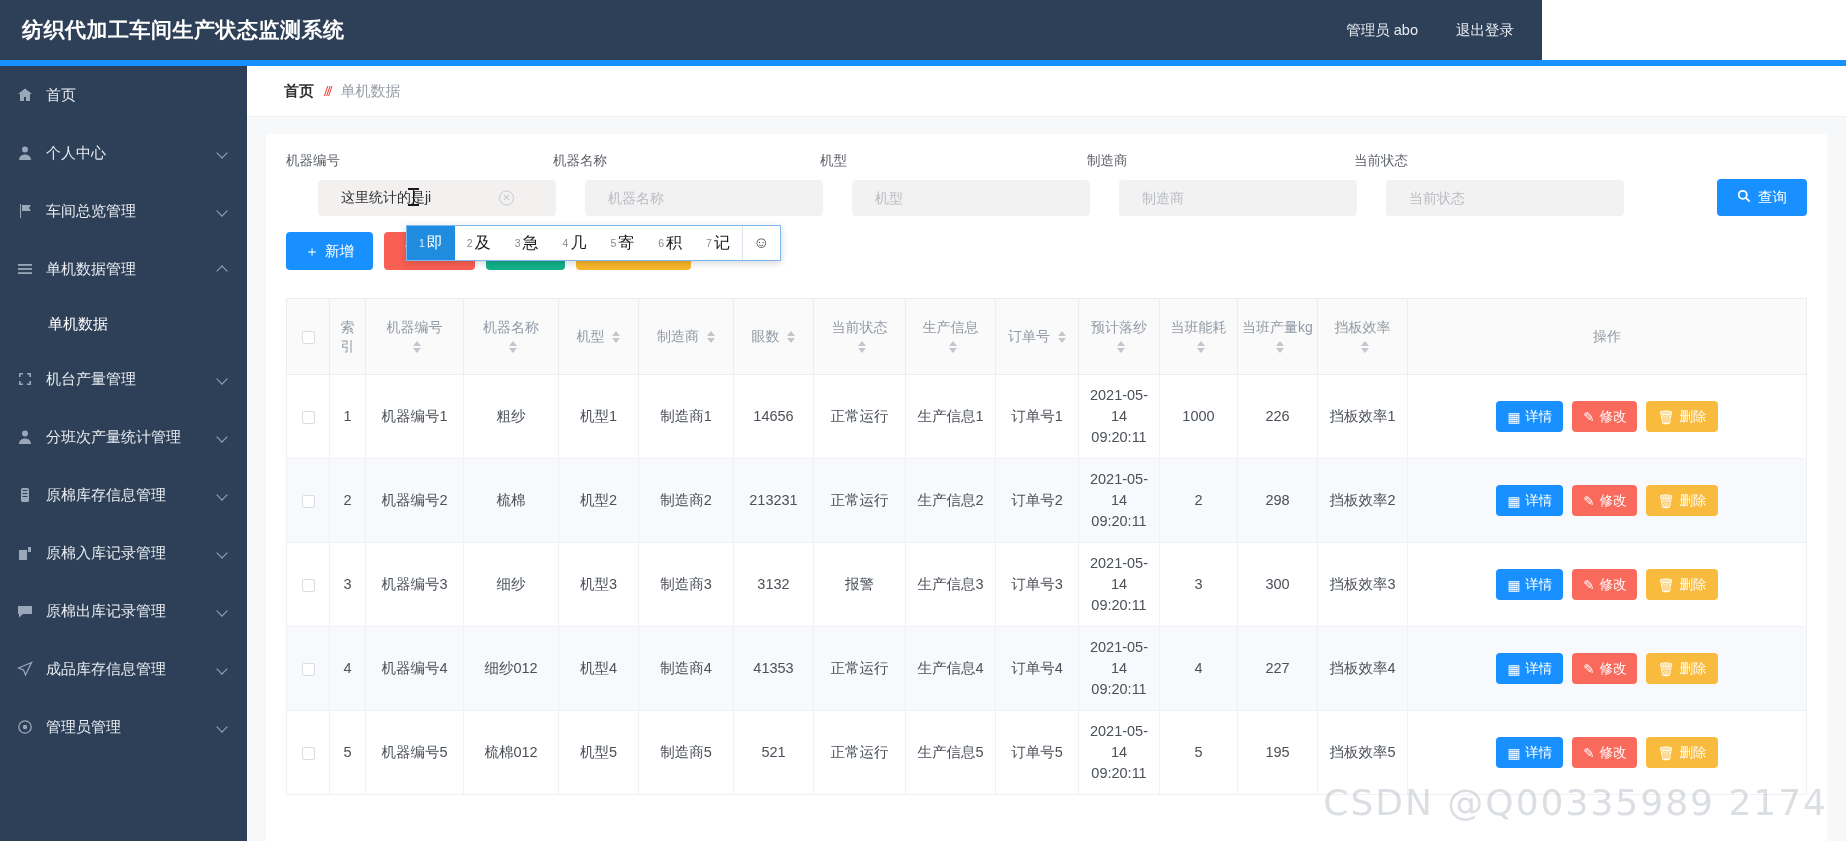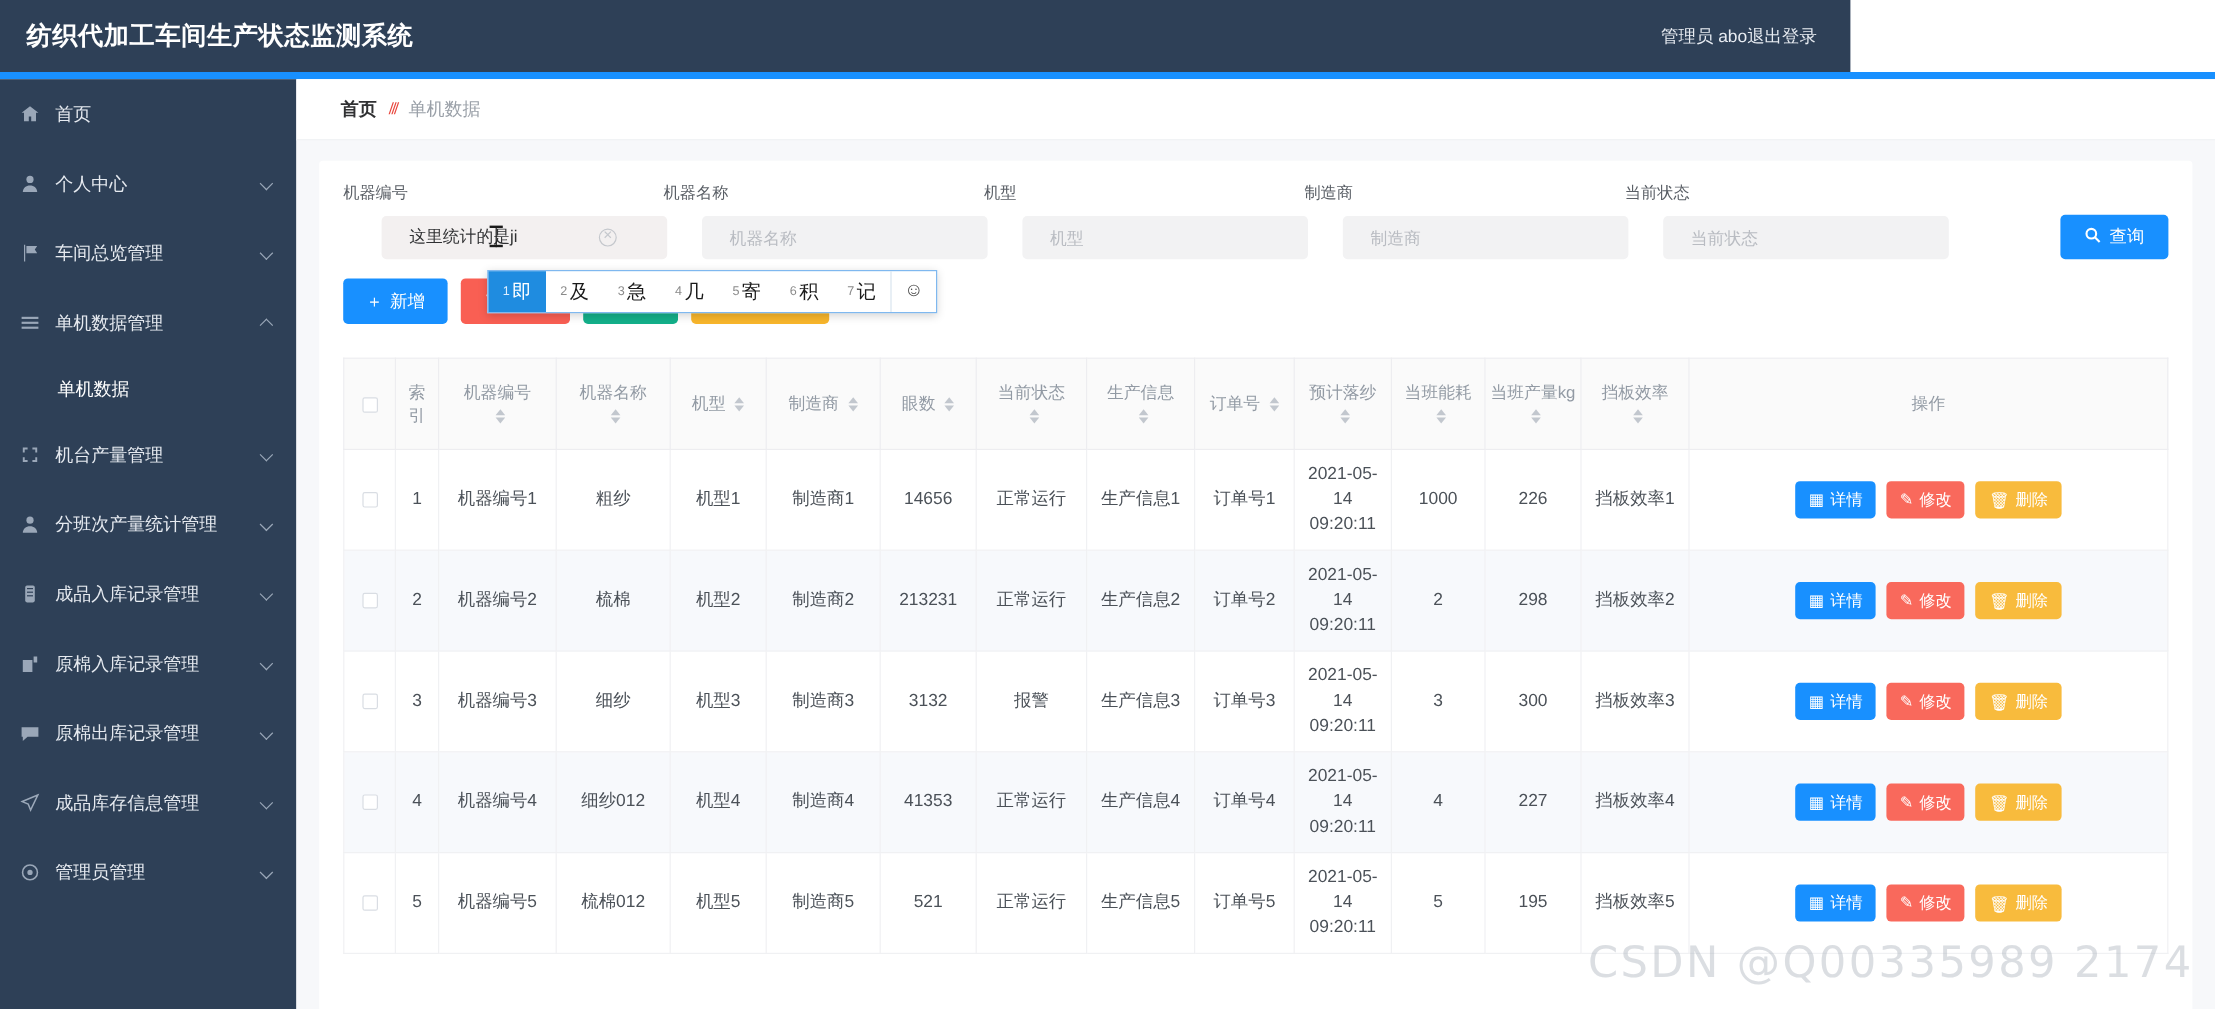--- a/index.html
+++ b/index.html
@@ -16,21 +16,21 @@
   .topbar {
     position: absolute; top: 0; left: 0; width: 1542px; height: 60px;
     background: #2e4057;
     display: flex; align-items: center; justify-content: space-between;
     padding: 0 28px 0 22px;
   }
   .topbar-title {
     color: #ffffff; font-size: 21px; font-weight: bold; letter-spacing: .5px;
     white-space: nowrap;
   }
-  .topbar-right { display: flex; align-items: center; }
+  .topbar-right { display: flex; align-items: center; gap: 38px; }
   .topbar-right span { color: #e8ecf2; font-size: 14.5px; white-space: nowrap; }
 
   .accentbar {
     position: absolute; top: 60px; left: 0; width: 1846px; height: 6px;
     background: #1890ff;
   }
 
   
   .sidebar {
     position: absolute; top: 66px; left: 0; width: 247px; height: 775px;
@@ -310,21 +310,21 @@
 
     <div class="menu-item">
       <span class="mi-icon">
         <svg viewBox="0 0 16 16">
             <rect x="4" y="1" width="8" height="14" rx="1.5"></rect>
             <rect x="5.5" y="3" width="5" height="1" fill="#2e4057"></rect>
             <rect x="5.5" y="6" width="5" height="1" fill="#2e4057"></rect>
             <rect x="5.5" y="9" width="5" height="1" fill="#2e4057"></rect>
           </svg>
       </span>
-      <span class="mi-label">成品入库记录管理</span>
+      <span class="mi-label">原棉库存信息管理</span>
       <span class="mi-arrow"></span>
     </div>
 
     <div class="menu-item">
       <span class="mi-icon">
         <svg viewBox="0 0 16 16">
             <path d="M2 5h8v10H2z"></path>
             <path d="M11 2h3v5h-3z"></path>
           </svg>
       </span>

